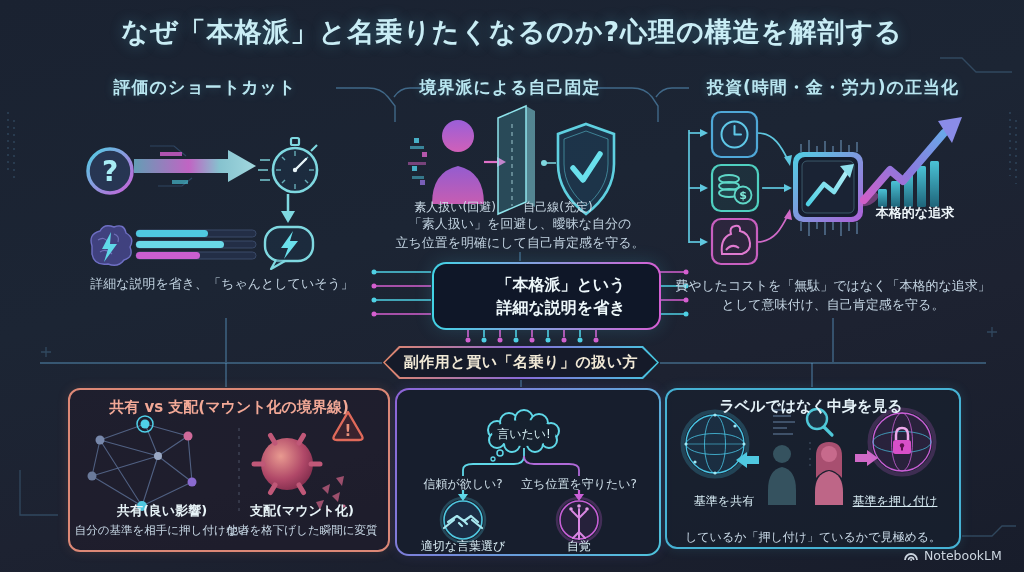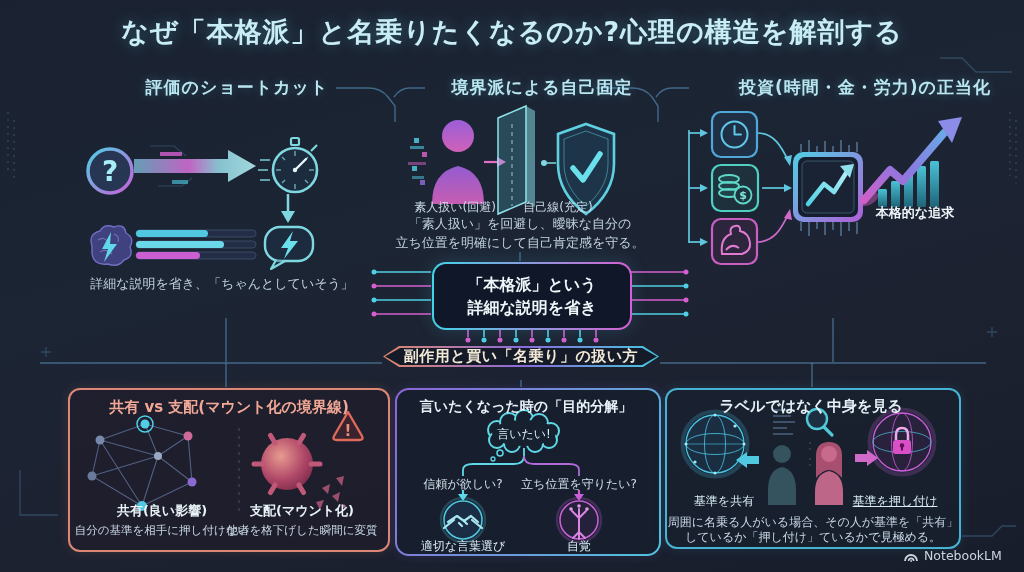--- a/index.html
+++ b/index.html
@@ -10,36 +10,35 @@
   }
   .abs{position:absolute;}
   .ctr{position:absolute;transform:translateX(-50%);white-space:nowrap;text-align:center;}
   .title{
     font-size:27px;font-weight:bold;color:#c9edf5;letter-spacing:1px;
     text-shadow:0 0 14px rgba(100,215,240,.35);
   }
   .sec-h{
     font-size:17px;font-weight:bold;color:#b9e6f0;letter-spacing:1px;
     text-shadow:0 0 10px rgba(100,210,235,.3);
-    margin-left:32px;
   }
   .desc{font-size:13px;color:#c3d4e2;line-height:19px;}
   .mini-label{font-size:12px;color:#ccdce8;}
   .pursuit{font-size:13px;font-weight:bold;color:#eef6fa;}
   .center-box{
     left:432px;top:262px;width:196px;height:64px;border-radius:14px;
     border:2.5px solid transparent;
     background:linear-gradient(#0f1728,#0f1728) padding-box,
                linear-gradient(90deg,#42d4e6,#d55fd4) border-box;
     box-shadow:0 0 18px rgba(80,200,230,.18);
-    display:flex;flex-direction:column;align-items:center;justify-content:center;
+    display:flex;flex-direction:column;align-items:center;justify-content:center;padding-left:29px;
   }
   .center-box div{font-size:16px;font-weight:bold;color:#eef8fb;line-height:23px;}
   .band{
-    left:383px;top:346px;width:276px;height:21px;
+    left:383px;top:346px;width:276px;height:33px;
     background:linear-gradient(90deg,#e0876a,#8a6ad8,#45c8e0);
     clip-path:polygon(0 50%,16px 0,calc(100% - 16px) 0,100% 50%,calc(100% - 16px) 100%,16px 100%);
     display:flex;align-items:center;justify-content:center;
   }
   .band-inner{
     position:absolute;inset:2px;background:#151a29;
     clip-path:polygon(0 50%,15px 0,calc(100% - 15px) 0,100% 50%,calc(100% - 15px) 100%,15px 100%);
   }
   .band span{position:relative;z-index:2;font-size:15px;font-weight:bold;color:#f1e9d6;letter-spacing:.5px;}
   .panel{position:absolute;border-radius:12px;}
@@ -62,21 +61,21 @@
   }
   .p1-h{font-size:15px;font-weight:bold;color:#f2a896;}
   .p2-h{font-size:14px;font-weight:bold;color:#e6f1f8;}
   .p3-h{font-size:15px;font-weight:bold;color:#e4f2f8;}
   .p-label{font-size:13px;font-weight:bold;color:#e8f4f8;}
   .p-desc{font-size:11.5px;color:#c8d8e6;}
   .q-text{font-size:12px;color:#cfe0ea;}
   .a-text{font-size:12px;color:#d8ecf4;}
   .bubble-text{font-size:12px;color:#d8f2f6;}
   .footer{
-    left:903px;top:548px;display:flex;align-items:flex-end;gap:5px;
+    left:903px;top:548px;display:flex;align-items:flex-start;gap:5px;
     font-size:12.5px;color:#ccd6e0;
   }
   svg{display:block;}
 </style>
 </head>
 <body>
 
 <div class="canvas">
 
   <svg class="abs" style="left:0;top:0;" width="1024" height="572">
@@ -388,20 +387,24 @@
       <rect x="44" y="58" width="9" height="34" rx="1.5"></rect>
       <rect x="57" y="51" width="9" height="41" rx="1.5"></rect>
       <rect x="70" y="46" width="9" height="46" rx="1.5"></rect>
     </g>
     <path d="M4,85 L30,55 L43,66 L84,18" fill="none" stroke="url(#gbig)" stroke-width="8" stroke-linecap="round" stroke-linejoin="round"></path>
     <polygon points="78,6 102,2 92,28" fill="#8a8ce8"></polygon>
   </svg>
 
   <div class="ctr pursuit" style="left:915px;top:204px;">本格的な追求</div>
 
+  <div class="ctr desc" style="left:833px;top:276px;">
+    <div>費やしたコストを「無駄」ではなく「本格的な追求」</div>
+    <div>として意味付け、自己肯定感を守る。</div>
+  </div>
 
   <div class="abs center-box">
     <div>「本格派」という</div>
     <div>詳細な説明を省き</div>
   </div>
 
   <div class="abs band">
     <div class="band-inner"></div>
     <span>副作用と買い「名乗り」の扱い方</span>
   </div>
@@ -504,21 +507,20 @@
         <path d="M182,142 L176,148"></path>
           <path d="M182,142 L188,148"></path>
           <path d="M182,142 V149"></path>
       </g>
       <g fill="#e39ae8">
         <circle cx="174" cy="119" r="1.8"></circle>
           <circle cx="182" cy="116" r="1.8"></circle>
           <circle cx="190" cy="119" r="1.8"></circle>
       </g>
     </svg>
-    <div class="ctr p2-h" style="left:129px;top:8px;">言いたくなった時の「目的分解」</div>
     <div class="ctr bubble-text" style="left:127px;top:36px;">言いたい!</div>
     <div class="ctr q-text" style="left:66px;top:86px;">信頼が欲しい?</div>
     <div class="ctr q-text" style="left:182px;top:86px;">立ち位置を守りたい?</div>
     <div class="ctr a-text" style="left:66px;top:148px;">適切な言葉選び</div>
     <div class="ctr a-text" style="left:182px;top:148px;">自覚</div>
   </div>
 
   <div class="panel panel-3">
     <svg class="abs" style="left:0;top:0;" width="288" height="153">
 
@@ -567,21 +569,20 @@
         <ellipse cx="235" cy="52" rx="10.5" ry="29" stroke="#c95fd6" stroke-width="1" opacity=".8"></ellipse>
       </g>
       <path d="M229,50 V45 Q229,38 235,38 Q241,38 241,45 V50" fill="none" stroke="#efa9ec" stroke-width="2.5"></path>
       <rect x="226" y="50" width="18" height="14" rx="2.5" fill="#d84fc8"></rect>
       <circle cx="235" cy="55.5" r="2.2" fill="#5c1050"></circle>
         <rect x="234" y="56" width="2" height="4.5" fill="#5c1050"></rect>
     </svg>
     <div class="ctr p3-h" style="left:144px;top:7px;">ラベルではなく中身を見る</div>
     <div class="ctr a-text" style="left:57px;top:103px;">基準を共有</div>
     <div class="ctr a-text" style="left:228px;top:103px;text-decoration:underline;">基準を押し付け</div>
-    <div class="ctr p-desc" style="left:146px;top:124px;font-size:12px;">周囲に名乗る人がいる場合、その人が基準を「共有」</div>
     <div class="ctr p-desc" style="left:146px;top:139px;font-size:12px;">しているか「押し付け」ているかで見極める。</div>
   </div>
 
   <div class="abs footer">
     <svg width="16" height="14">
       <path d="M2,12 A6,6 0 0 1 14,12" fill="none" stroke="#c9d3de" stroke-width="1.8"></path>
       <path d="M5.5,12 A2.6,2.6 0 0 1 10.7,12" fill="none" stroke="#c9d3de" stroke-width="1.6"></path>
       <circle cx="8.1" cy="12" r=".9" fill="#c9d3de"></circle>
     </svg>
     <span>NotebookLM</span>

